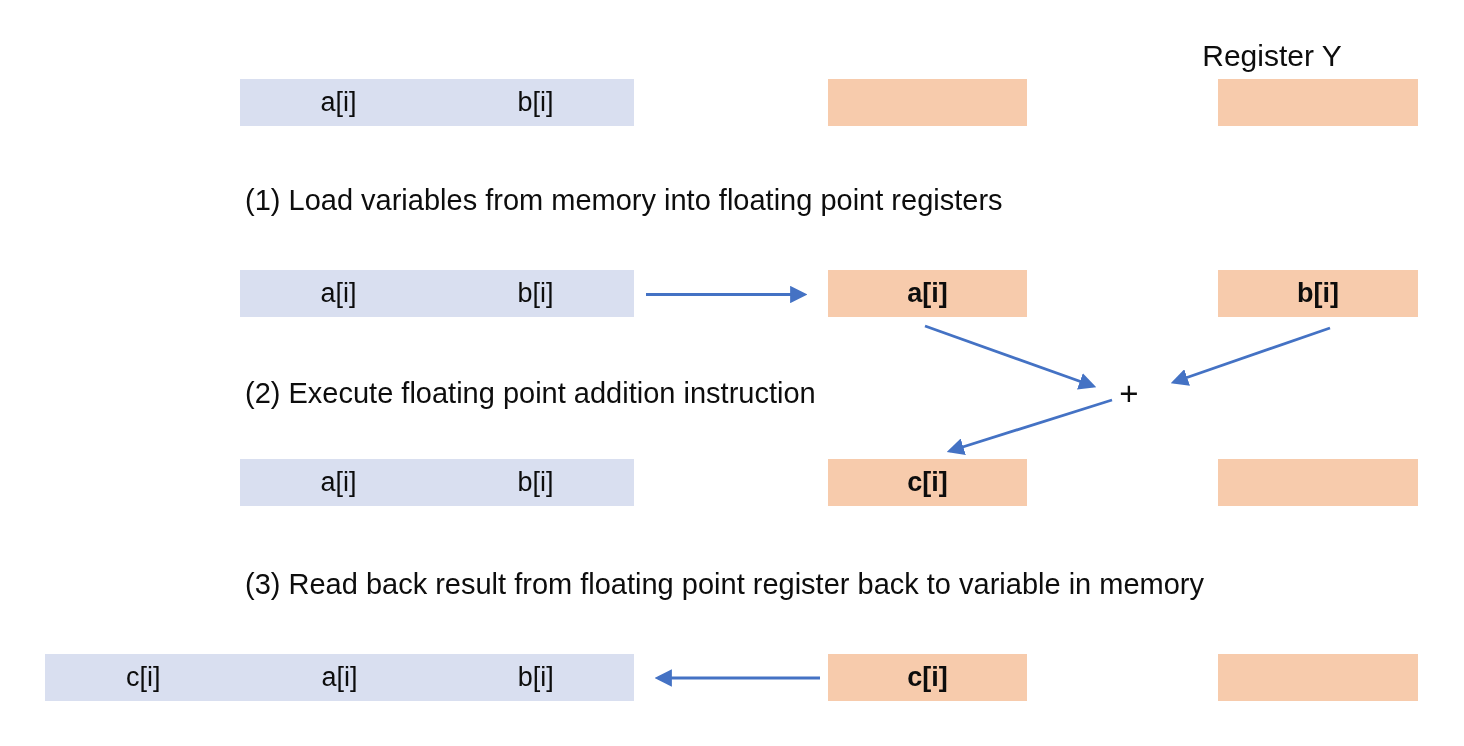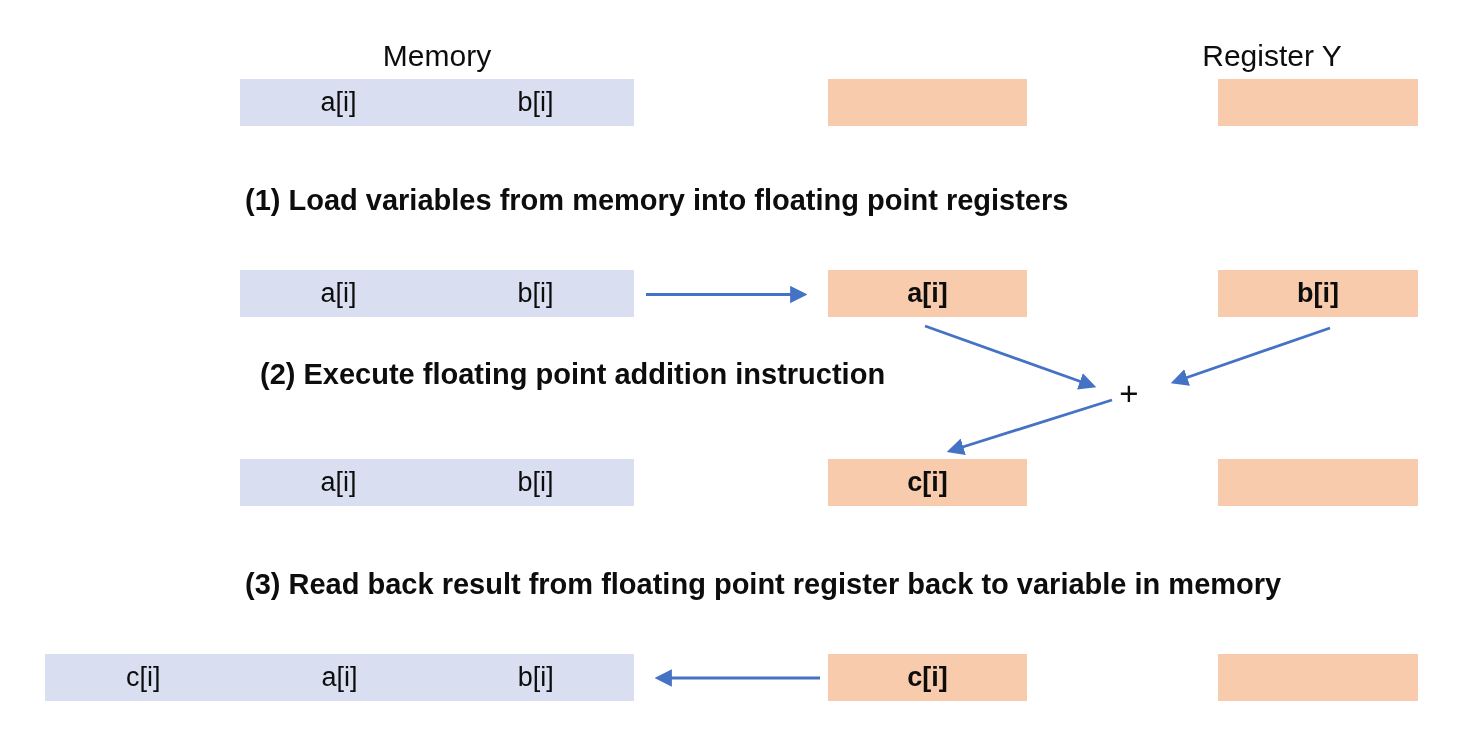--- a/index.html
+++ b/index.html
@@ -48,21 +48,20 @@
     font-size: 27px;
     font-weight: 700;
     white-space: nowrap;
   }
   .step {
     position: absolute;
     left: 245px;
     font-size: 29px;
     line-height: 36px;
     white-space: nowrap;
-    font-weight: bold;
   }
   .plus {
     position: absolute;
     left: 1112px;
     top: 374px;
     width: 34px;
     height: 40px;
     line-height: 40px;
     text-align: center;
     font-size: 33px;
@@ -74,40 +73,39 @@
     width: 1464px;
     height: 746px;
     pointer-events: none;
   }
 </style>
 </head>
 <body>
 
 <div class="canvas">
 
-  <div class="hdr" style="left:240px; width:394px;">Memory</div>
   <div class="hdr" style="left:1172px; width:200px;">Register Y</div>
 
   <div class="membox" style="left:240px; top:79px; width:394px;">
     <div class="cell">a[i]</div>
     <div class="cell">b[i]</div>
   </div>
   <div class="regbox" style="left:828px; top:79px; width:199px;"></div>
   <div class="regbox" style="left:1218px; top:79px; width:200px;"></div>
 
   <div class="step" style="top:182px;">(1) Load variables from memory into floating point registers</div>
 
   <div class="membox" style="left:240px; top:270px; width:394px;">
     <div class="cell">a[i]</div>
     <div class="cell">b[i]</div>
   </div>
   <div class="regbox" style="left:828px; top:270px; width:199px;">a[i]</div>
   <div class="regbox" style="left:1218px; top:270px; width:200px;">b[i]</div>
 
-  <div class="step" style="top:356px;margin-left:15px;">(2) Execute floating point addition instruction</div>
+  <div class="step" style="top:375px;">(2) Execute floating point addition instruction</div>
 
   <div class="plus">+</div>
 
   <div class="membox" style="left:240px; top:459px; width:394px;">
     <div class="cell">a[i]</div>
     <div class="cell">b[i]</div>
   </div>
   <div class="regbox" style="left:828px; top:459px; width:199px;">c[i]</div>
   <div class="regbox" style="left:1218px; top:459px; width:200px;"></div>
 

